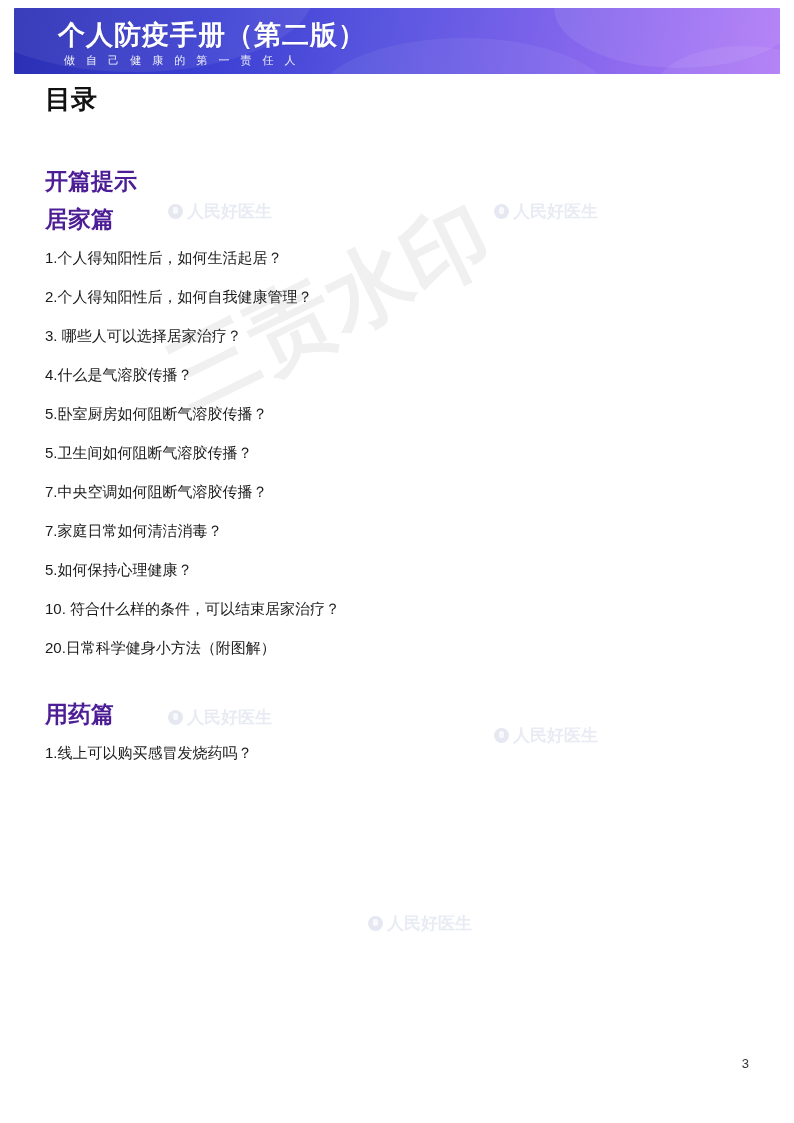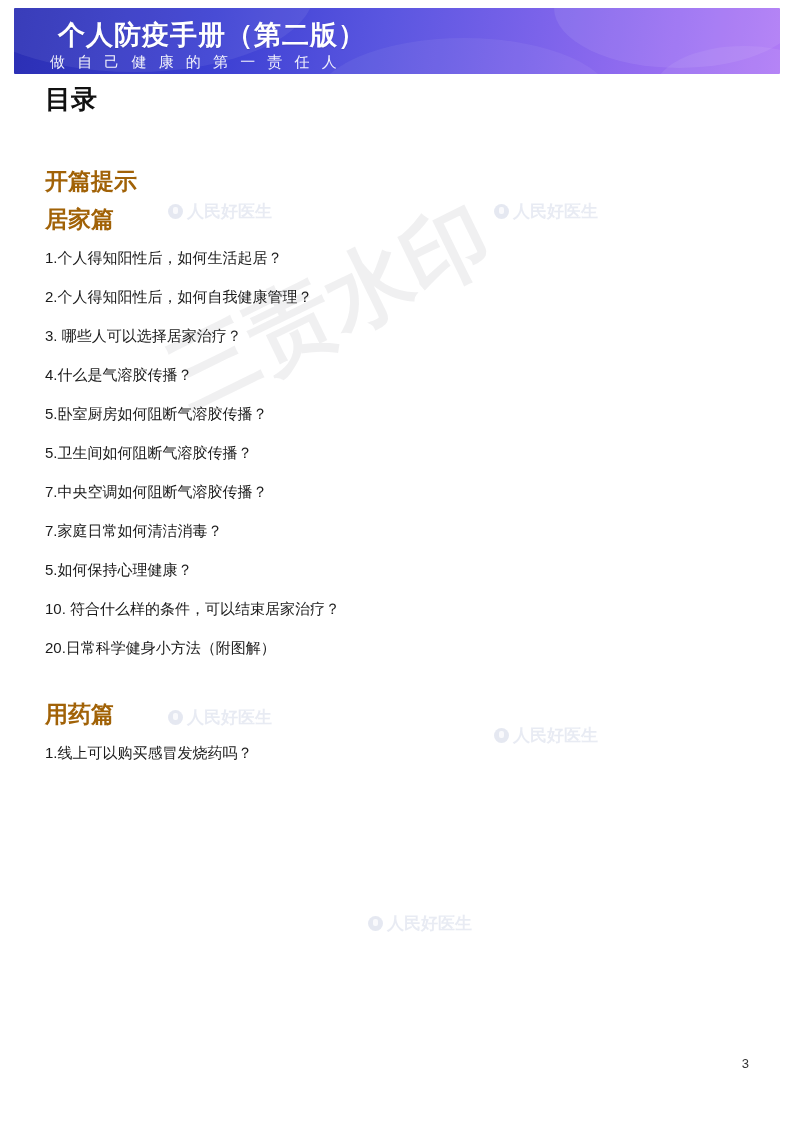--- a/index.html
+++ b/index.html
@@ -51,24 +51,24 @@
     top: 9px;
     color: #ffffff;
     font-size: 27px;
     font-weight: bold;
     letter-spacing: 1px;
     white-space: nowrap;
     text-shadow: 0 1px 1px rgba(0,0,0,0.12);
   }
   .banner-subtitle {
     position: absolute;
-    left: 36px;
+    left: 50px;
     top: 45px;
     color: #ffffff;
-    font-size: 15px;
+    font-size: 11px;
     letter-spacing: 4px;
     opacity: 0.92;
     white-space: nowrap;
   }
 
   
   .content {
     position: absolute;
     left: 45px;
     top: 82px;
@@ -82,21 +82,21 @@
     margin: 0 0 0 0;
     line-height: 34px;
   }
 
   .gap-1 { height: 46px; }
   .gap-section { height: 28px; }
 
   .section-heading {
     font-size: 23px;
     font-weight: bold;
-    color: #a16207;
+    color: #4c1d95;
     line-height: 38px;
     margin: 0;
   }
 
   .toc-item {
     font-size: 15px;
     color: #1a1a1a;
     line-height: 39px;
     margin: 0;
     white-space: nowrap;

